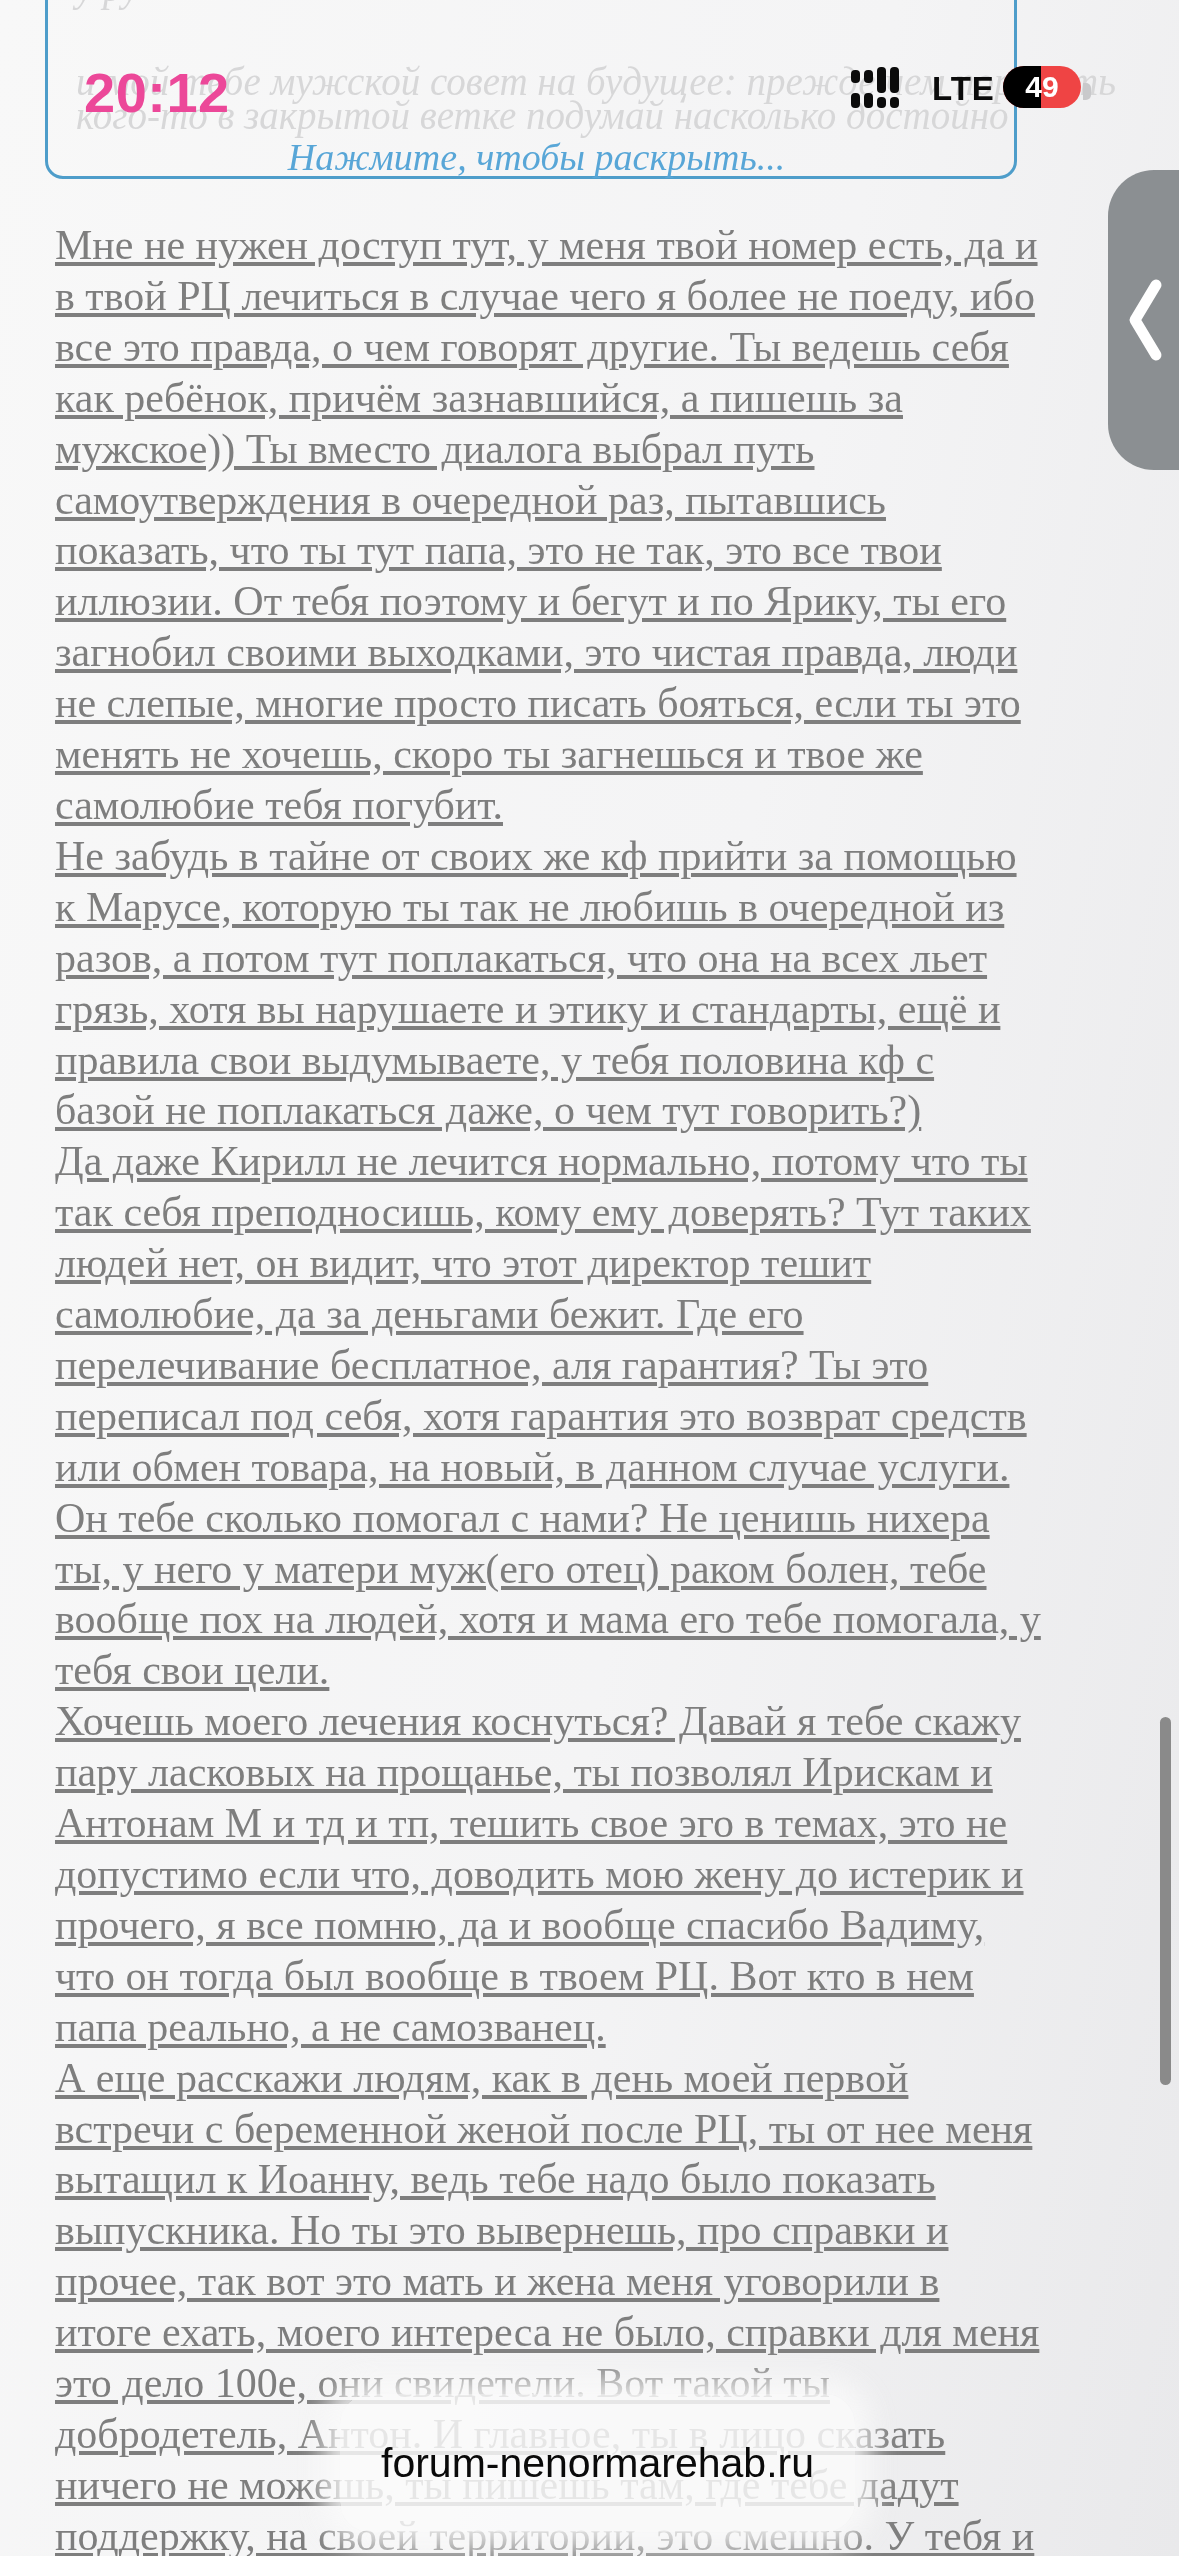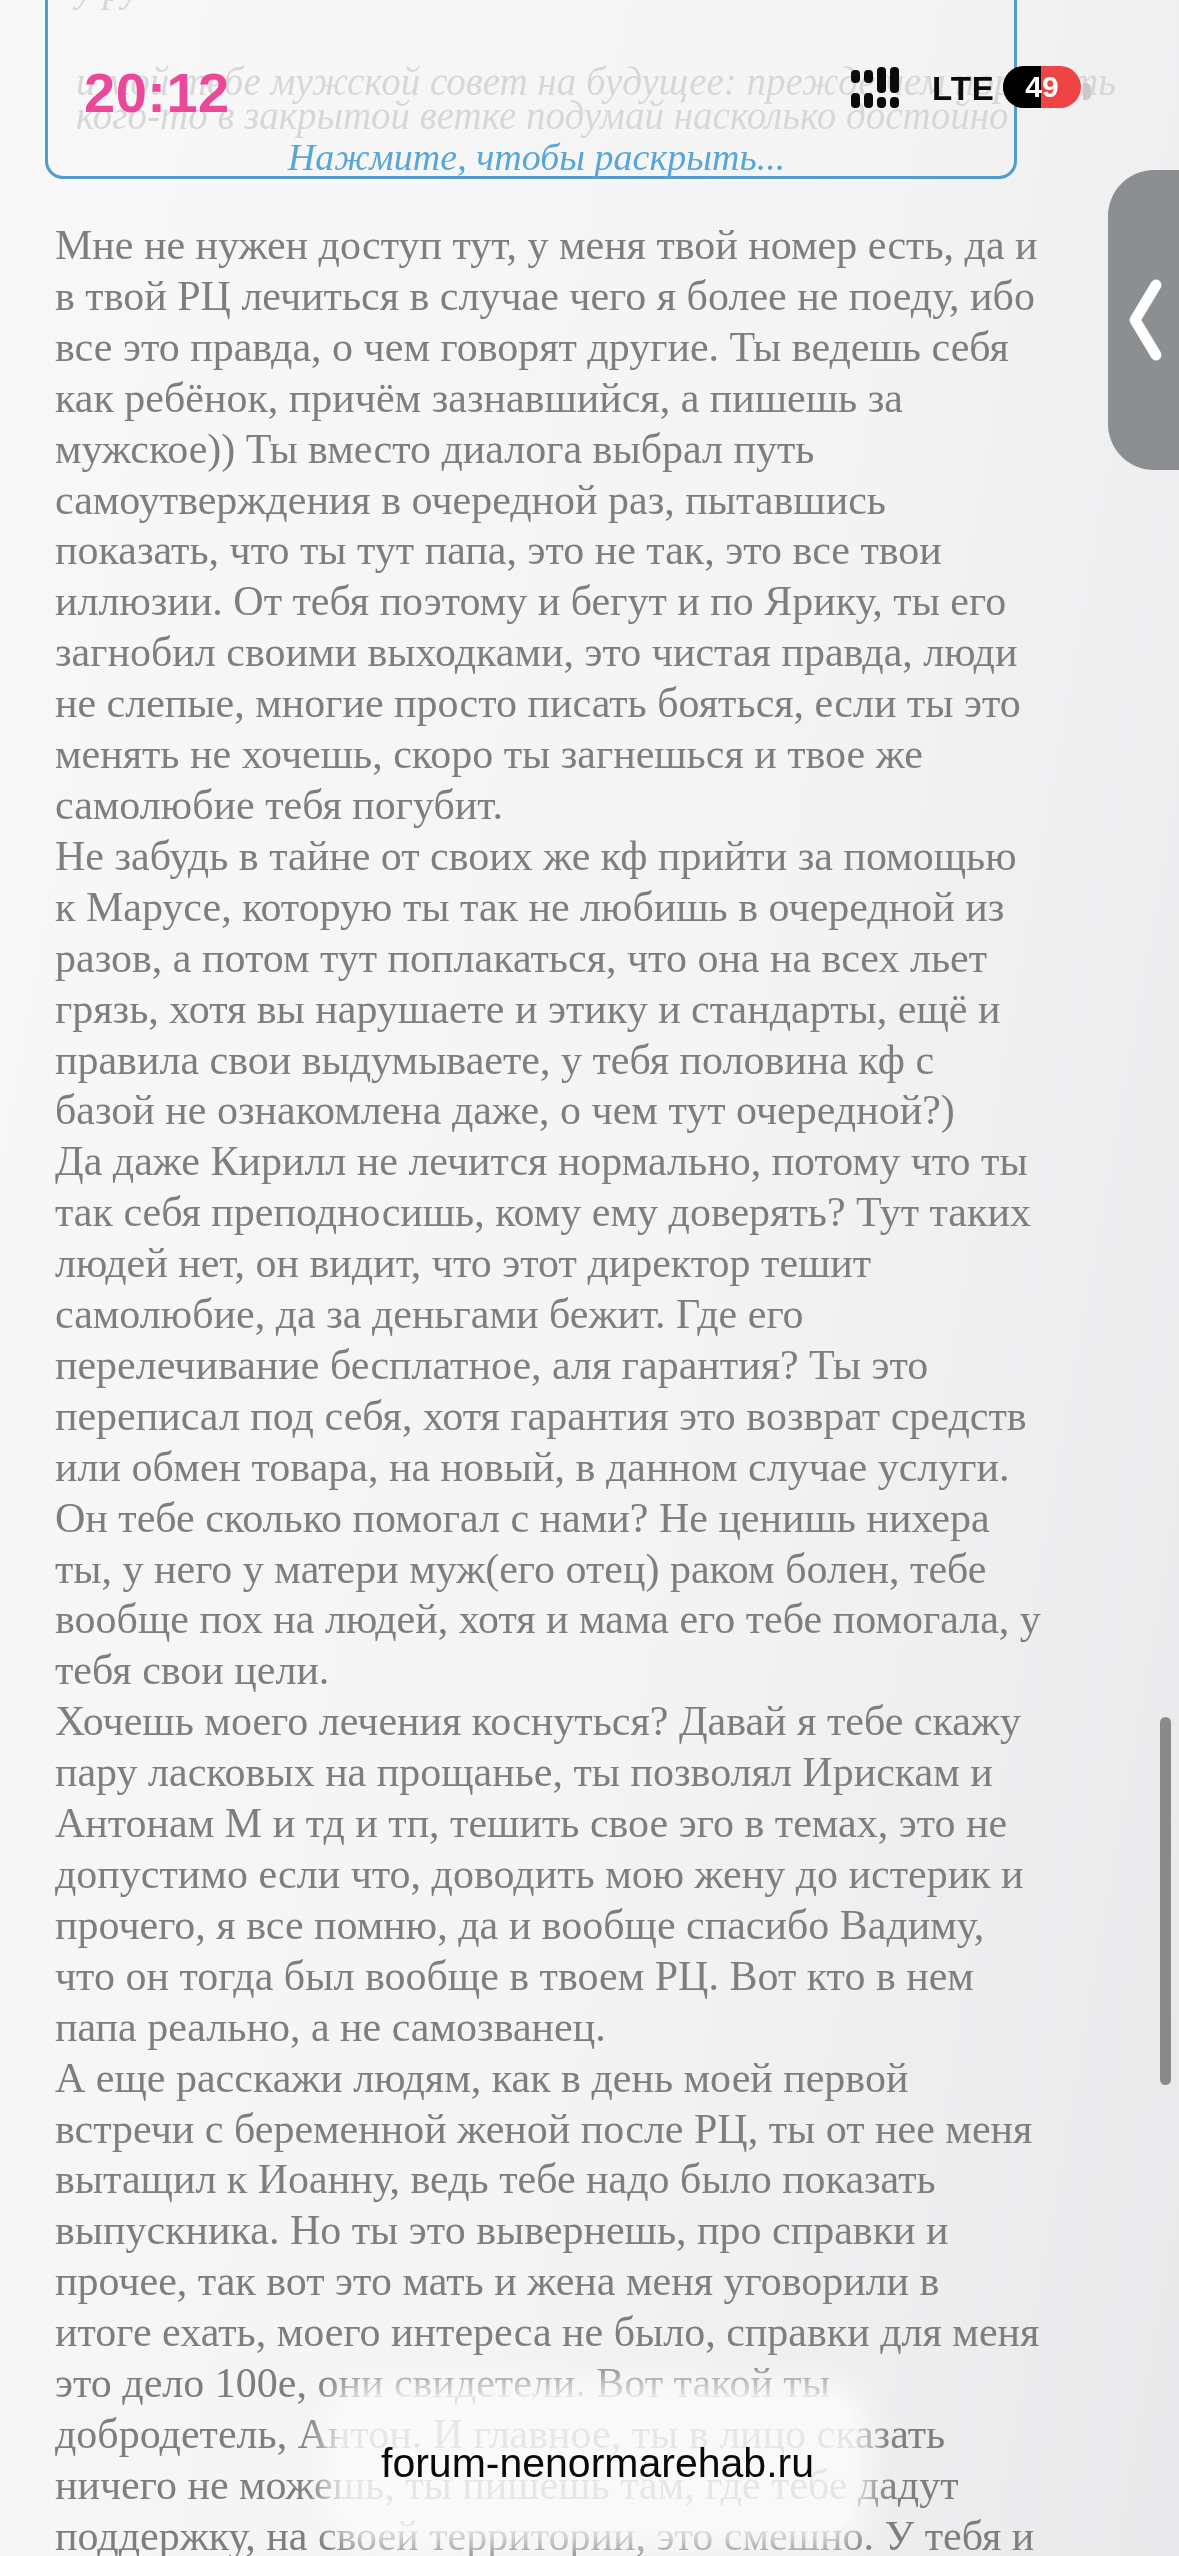--- a/index.html
+++ b/index.html
@@ -65,21 +65,21 @@
     font-family: "Liberation Serif", serif; font-style: italic;
     font-size: 38px; color: #58a6d7; margin-left: 11px;
   }
   
   .post-body {
     position: absolute; left: 55px; top: 220px;
     font-family: "Liberation Serif", serif;
     font-size: 42px; line-height: 50.9px; color: #7e7e7e;
     z-index: 5;
   }
-  .post-line { white-space: nowrap; }
+  .post-line { white-space: nowrap; text-decoration: underline; }
   
   .watermark {
     position: absolute; left: 340px; top: 2394px;
     width: 515px; height: 138px;
     background: rgba(250,250,250,0.84);
     box-shadow: 0 0 28px 16px rgba(250,250,250,0.84);
     border-radius: 30px;
     display: flex; align-items: center; justify-content: center;
     z-index: 20;
   }
@@ -125,21 +125,21 @@
     <div class="post-line">иллюзии. От тебя поэтому и бегут и по Ярику, ты его</div>
     <div class="post-line">загнобил своими выходками, это чистая правда, люди</div>
     <div class="post-line">не слепые, многие просто писать бояться, если ты это</div>
     <div class="post-line">менять не хочешь, скоро ты загнешься и твое же</div>
     <div class="post-line">самолюбие тебя погубит.</div>
     <div class="post-line">Не забудь в тайне от своих же кф прийти за помощью</div>
     <div class="post-line">к Марусе, которую ты так не любишь в очередной из</div>
     <div class="post-line">разов, а потом тут поплакаться, что она на всех льет</div>
     <div class="post-line">грязь, хотя вы нарушаете и этику и стандарты, ещё и</div>
     <div class="post-line">правила свои выдумываете, у тебя половина кф с</div>
-    <div class="post-line">базой не ознакомлена даже, о чем тут очередной?)</div>
+    <div class="post-line">базой не поплакаться даже, о чем тут говорить?)</div>
     <div class="post-line">Да даже Кирилл не лечится нормально, потому что ты</div>
     <div class="post-line">так себя преподносишь, кому ему доверять? Тут таких</div>
     <div class="post-line">людей нет, он видит, что этот директор тешит</div>
     <div class="post-line">самолюбие, да за деньгами бежит. Где его</div>
     <div class="post-line">перелечивание бесплатное, аля гарантия? Ты это</div>
     <div class="post-line">переписал под себя, хотя гарантия это возврат средств</div>
     <div class="post-line">или обмен товара, на новый, в данном случае услуги.</div>
     <div class="post-line">Он тебе сколько помогал с нами? Не ценишь нихера</div>
     <div class="post-line">ты, у него у матери муж(его отец) раком болен, тебе</div>
     <div class="post-line">вообще пох на людей, хотя и мама его тебе помогала, у</div>

